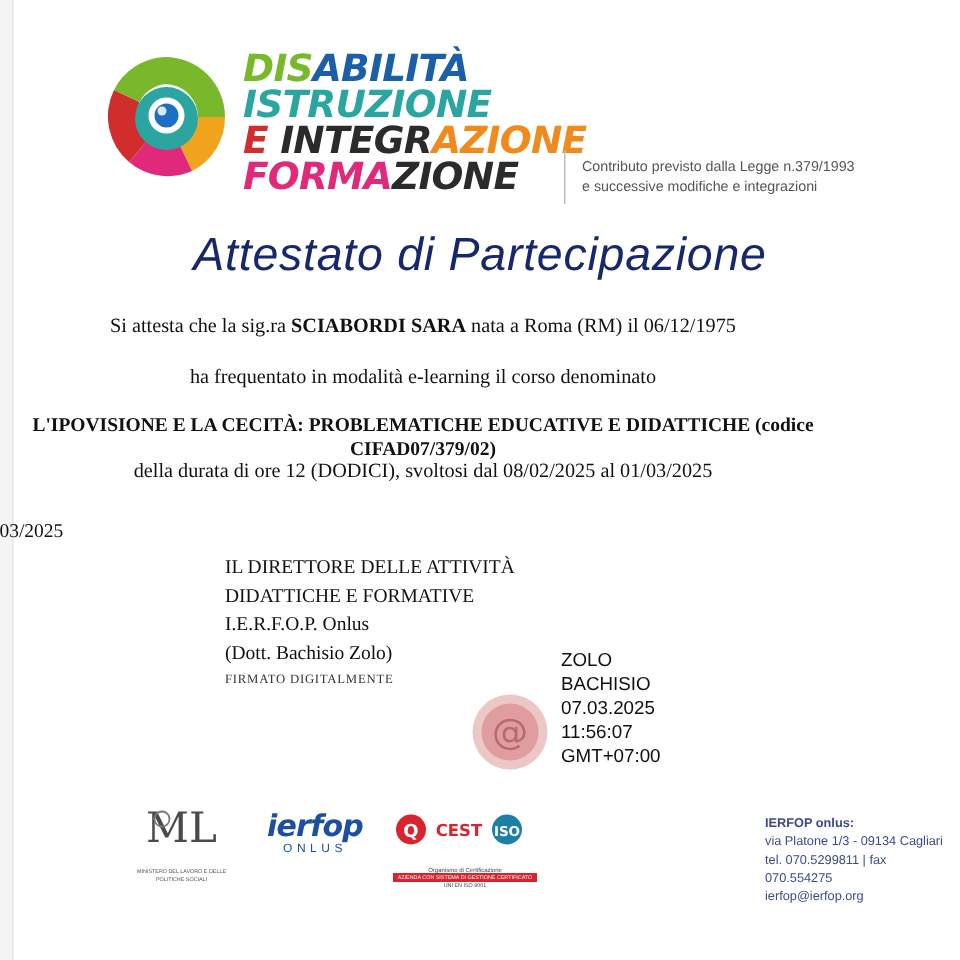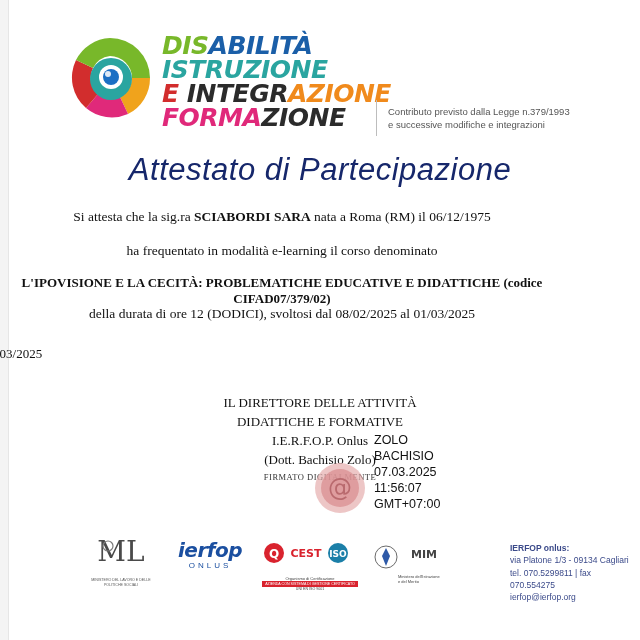--- a/index.html
+++ b/index.html
@@ -104,23 +104,22 @@
   .date-left {
     position: absolute;
     left: -4px; top: 346px;
     font-family: "Liberation Serif", serif;
     font-size: 13px;
     color: #111;
   }
   
   .sig {
     position: absolute;
-    left: 150px; top: 394px;
+    left: 150px; top: 369px;
     width: 340px;
-    text-align: center;
     font-family: "Liberation Serif", serif;
     color: #111;
     line-height: 1.45;
   }
   .sig .s1 { font-size: 13px; }
   .sig .s2 { font-size: 13px; }
   .sig .s3 { font-size: 13px; }
   .sig .s4 { font-size: 13px; }
   .sig .s5 { font-size: 8.5px; letter-spacing: 0.5px; color: #333; margin-top: 2px; }
   .stamp {
@@ -282,29 +281,20 @@
         <text x="12" y="16" text-anchor="middle" font-family="DejaVu Sans, sans-serif" font-weight="bold" font-size="12" fill="#ffffff">Q</text>
         <text x="44" y="15" text-anchor="middle" font-family="DejaVu Sans, sans-serif" font-weight="bold" font-size="11" fill="#d9232e">CEST</text>
         <circle cx="76" cy="11" r="10" fill="#1b7fa8"></circle>
         <text x="76" y="15" text-anchor="middle" font-family="DejaVu Sans, sans-serif" font-weight="bold" font-size="9" fill="#ffffff">ISO</text>
       </svg>
       <div class="txt-small" style="font-size:4px;color:#444;">Organismo di Certificazione</div>
       <div style="background:#d9232e;color:#fff;font-family:'Liberation Sans',sans-serif;font-size:3.6px;padding:1px 0;">AZIENDA CON SISTEMA DI GESTIONE CERTIFICATO</div>
       <div class="txt-small" style="font-size:3.6px;color:#444;">UNI EN ISO 9001</div>
     </div>
 
-    <div class="f-logo mim">
-      <svg width="86" height="26" viewBox="0 0 86 26" xmlns="http://www.w3.org/2000/svg">
-        <circle cx="14" cy="13" r="11" fill="none" stroke="#6b6b6b" stroke-width="1"></circle>
-        <path d="M14 4 L18 12 L14 22 L10 12 Z" fill="#2e5aa8"></path>
-        <text x="52" y="14" text-anchor="middle" font-family="DejaVu Sans, sans-serif" font-weight="bold" font-size="11" fill="#444">MIM</text>
-      </svg>
-      <div class="txt-small" style="font-size:4px;color:#444;margin-left:26px;text-align:left;">Ministero dell'Istruzione</div>
-      <div class="txt-small" style="font-size:4px;color:#444;margin-left:26px;text-align:left;">e del Merito</div>
-    </div>
 
     <div class="addr">
       <div class="bold">IERFOP onlus:</div>
       <div>via Platone 1/3 - 09134 Cagliari</div>
       <div>tel. 070.5299811 | fax 070.554275</div>
       <div>ierfop@ierfop.org</div>
     </div>
   </div>
 
 </div>

